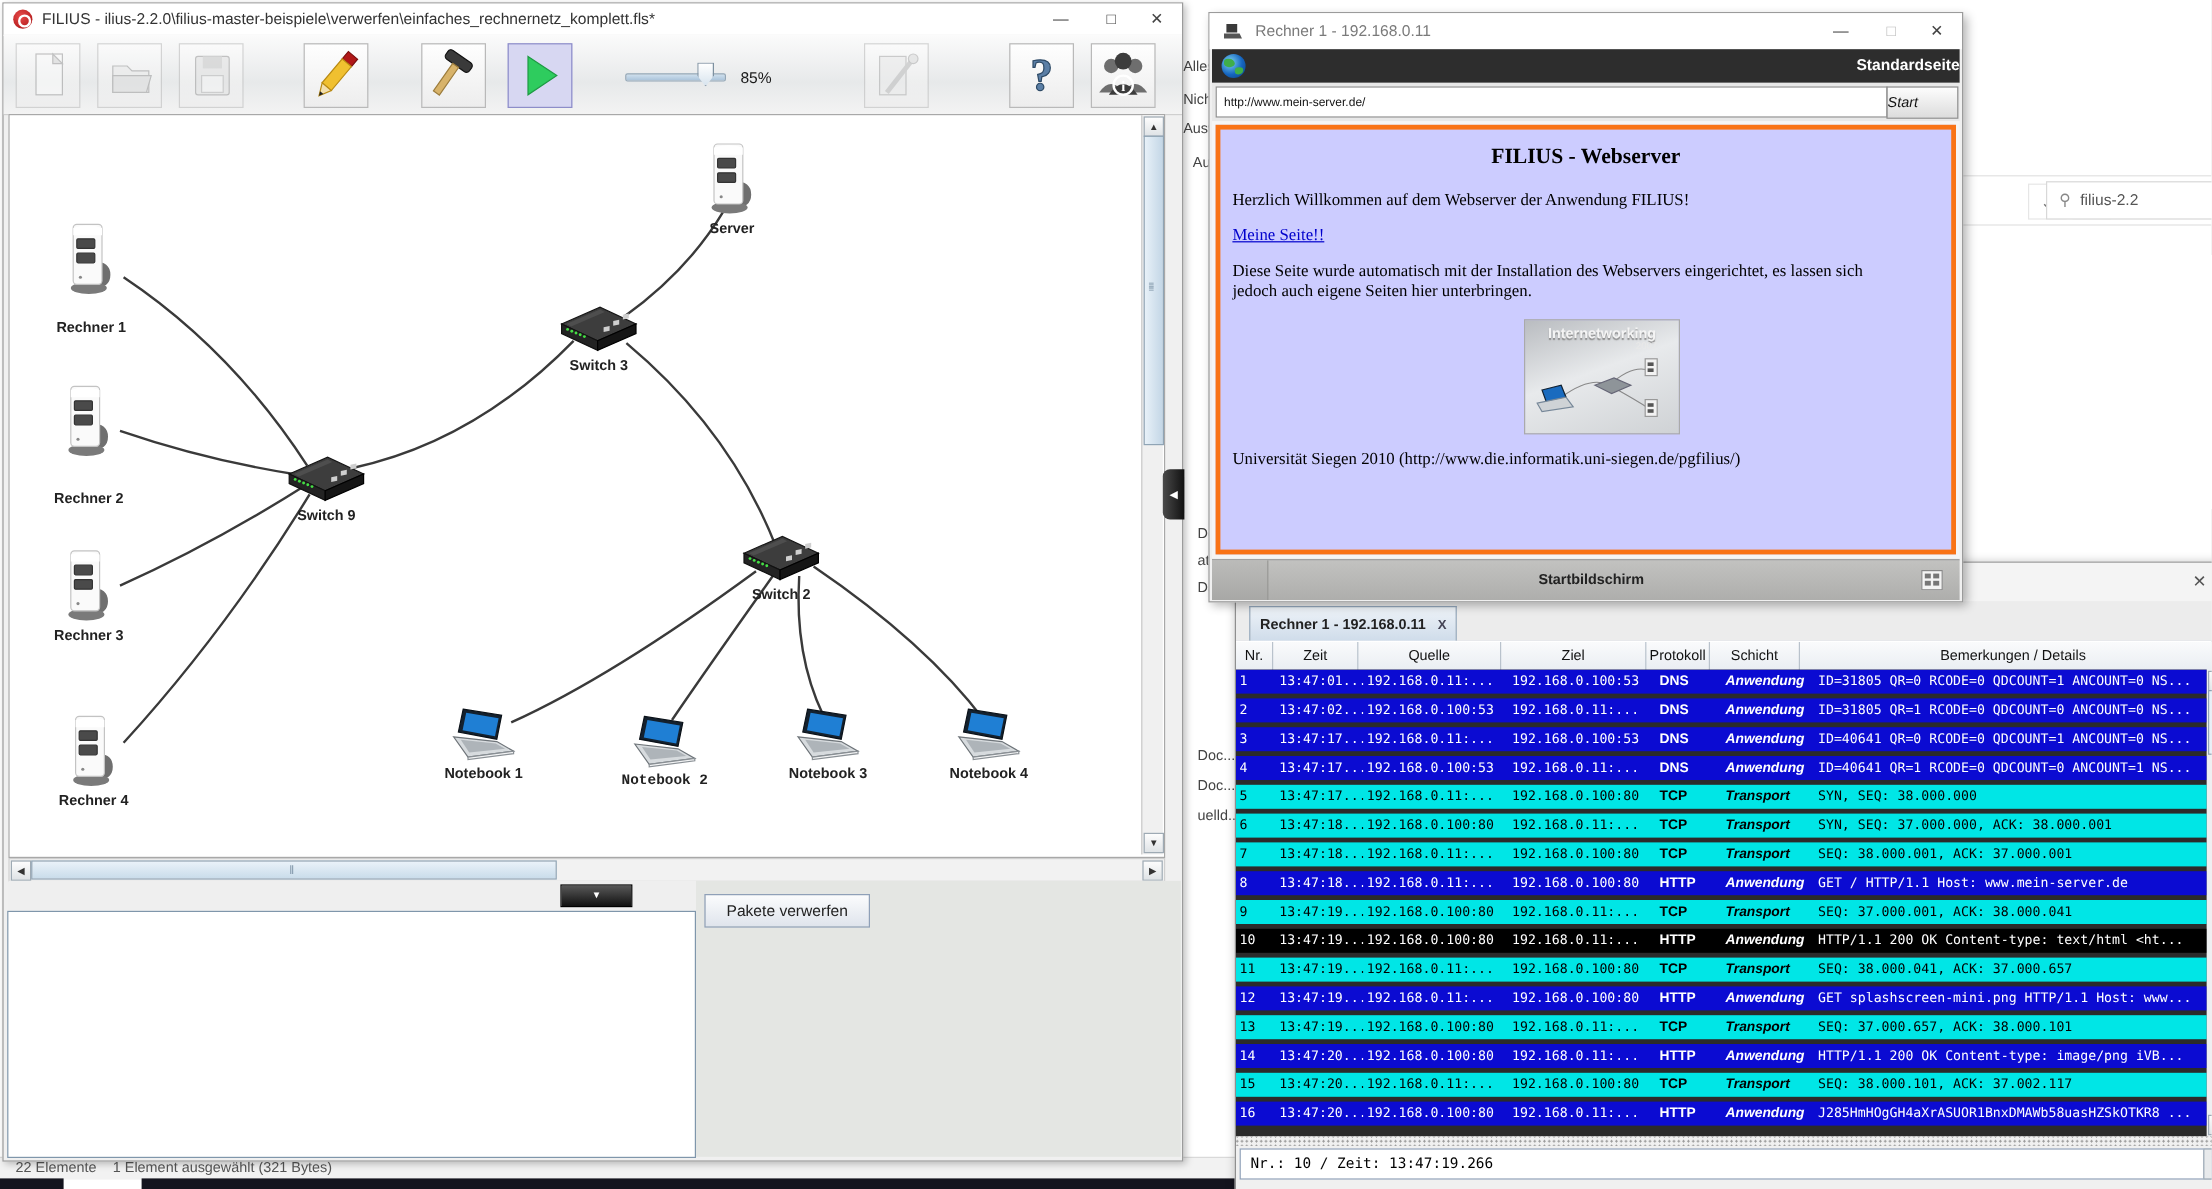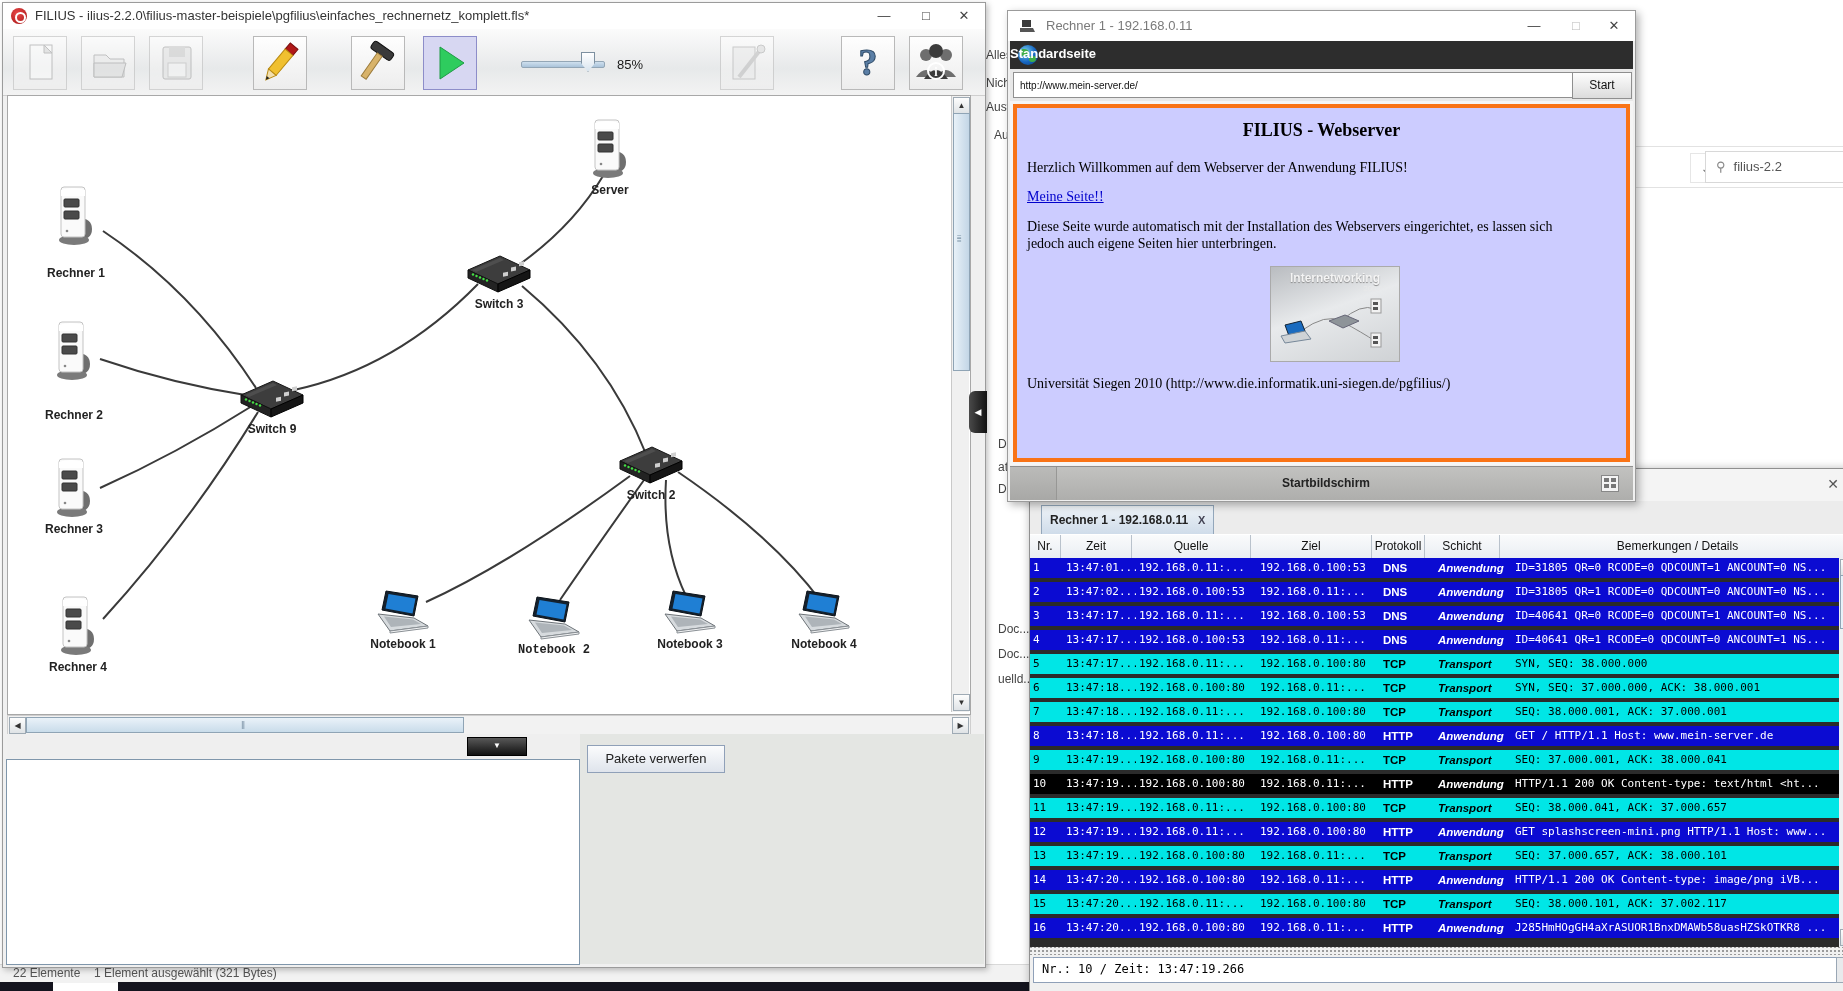--- a/index.html
+++ b/index.html
@@ -63,24 +63,24 @@
 
   
   #browser-window{left:1007px;top:10px;width:627px;height:490px;background:#f0f0f0;border:1px solid #9b9b9b;box-shadow:3px 3px 8px rgba(0,0,0,.3);}
   #bw-titlebar{left:0;top:0;width:100%;height:30px;background:#ffffff;}
   #bw-icon{left:12px;top:8px;width:15px;height:14px;}
   #bw-title{left:38px;top:7px;font-size:13px;color:#7a7a7a;white-space:nowrap;}
   #bw-darkbar{left:2px;top:30px;width:623px;height:28px;background:#2d2d2d;}
   #bw-globe{left:8px;top:4px;width:20px;height:20px;border-radius:50%;background:radial-gradient(circle at 35% 35%,#7fd4f0,#1565c0 55%,#0b3f7a);overflow:hidden;}
   #bw-globe i{position:absolute;left:2px;top:4px;width:9px;height:7px;background:#3fae49;border-radius:40% 60% 50% 50%;}
   #bw-globe b{position:absolute;left:11px;top:11px;width:7px;height:6px;background:#3fae49;border-radius:50% 40% 60% 50%;}
-  #bw-darktitle{left:0;top:5px;width:100%;text-align:left;color:#ffffff;font-size:13px;font-weight:bold;}
+  #bw-darktitle{left:0;top:5px;width:100%;text-align:right;color:#ffffff;font-size:13px;font-weight:bold;}
   #bw-urlrow{left:2px;top:58px;width:623px;height:32px;background:#e8e8e8;}
   #bw-urlinput{position:absolute;left:3px;top:3px;width:552px;height:24px;border:1px solid #8f8f8f;background:#fff;font-size:10px;color:#111;padding:0 0 0 6px;font-family:"Liberation Sans",sans-serif;}
-  #bw-startbtn{left:562px;top:3px;width:58px;height:25px;background:linear-gradient(180deg,#fdfdfd,#dcdcdc);border:1px solid #8f8f8f;font-size:12px;color:#111;text-align:center;line-height:25px;}
+  #bw-startbtn{left:562px;top:3px;width:58px;height:25px;background:linear-gradient(180deg,#fdfdfd,#dcdcdc);border:1px solid #8f8f8f;font-size:12px;color:#111;line-height:25px;font-style:italic;}
   #bw-content{left:2px;top:90px;width:623px;height:364px;background:#f5f5f5;}
   #bw-page{position:absolute;left:3px;top:3px;right:3px;bottom:3px;background:#ccccff;border:4px solid #f97316;overflow:hidden;font-family:"Liberation Serif",serif;color:#000;}
   #pg-title{position:absolute;left:0;top:12px;width:100%;text-align:center;font-size:18px;font-weight:bold;}
   #pg-welcome{position:absolute;left:10px;top:52px;font-size:14px;}
   #pg-link{position:absolute;left:10px;top:81px;font-size:14px;color:#0000cc;text-decoration:underline;}
   #pg-body{position:absolute;left:10px;top:110px;width:540px;font-size:14px;line-height:17px;}
   #pg-image{position:absolute;left:253px;top:158px;width:128px;height:94px;background:linear-gradient(160deg,#b9bcc0,#e8eaec 45%,#cfd2d5);border:1px solid #aaa;overflow:hidden;font-family:"Liberation Sans",sans-serif;}
   #pg-image .imtitle{position:absolute;left:0;top:4px;width:100%;text-align:center;color:#f4f4f4;font-weight:bold;font-size:12px;text-shadow:0 1px 1px #888;}
   #pg-image .imyear{position:absolute;right:18px;top:17px;color:#e9e9e9;font-size:8px;}
   #pg-footer{position:absolute;left:10px;top:268px;font-size:14px;}
@@ -149,21 +149,21 @@
     <span style="left:13px;">22 Elemente</span>
     <span style="left:94px;">1 Element ausgewählt (321 Bytes)</span>
   </div>
   <div class="abs" id="taskbar-left"></div>
   <div class="abs" id="taskbar-mid"></div>
 </div>
 
 <div class="abs" id="main-window">
   <div class="abs" id="mw-titlebar">
     <div class="abs" id="mw-logo"></div>
-    <div class="abs" id="mw-title">FILIUS - ilius-2.2.0\filius-master-beispiele\pgfilius\einfaches_rechnernetz_komplett.fls*</div>
+    <div class="abs" id="mw-title">FILIUS - ilius-2.2.0\filius-master-beispiele\verwerfen\einfaches_rechnernetz_komplett.fls*</div>
     <div class="winbtn" style="right:84px;">—</div>
     <div class="winbtn" style="right:42px;">□</div>
     <div class="winbtn" style="right:4px;">✕</div>
   </div>
 
   <div class="abs" id="mw-toolbar">
     <div class="tbtn disabled" style="left:10px;">
       <svg width="52" height="52">
           <rect x="16" y="8" width="22" height="34" fill="#fdfdfd" stroke="#9a9a9a"></rect>
           <path d="M30 8 l8 8 h-8 z" fill="#d8d8d8" stroke="#9a9a9a"></path>

